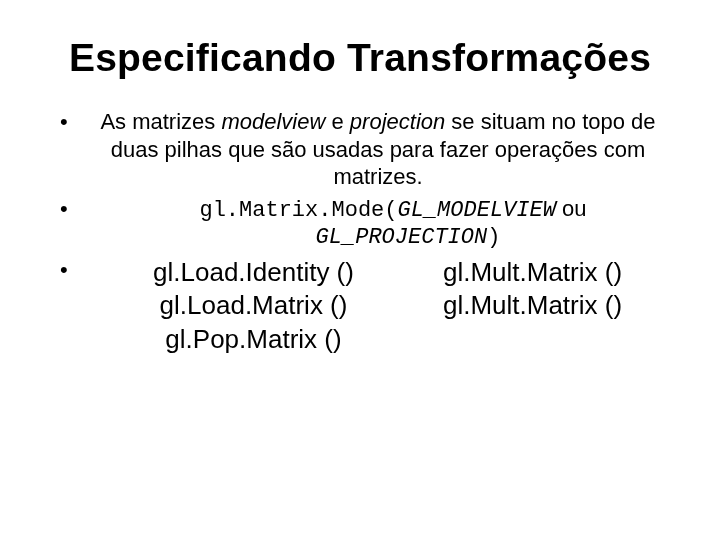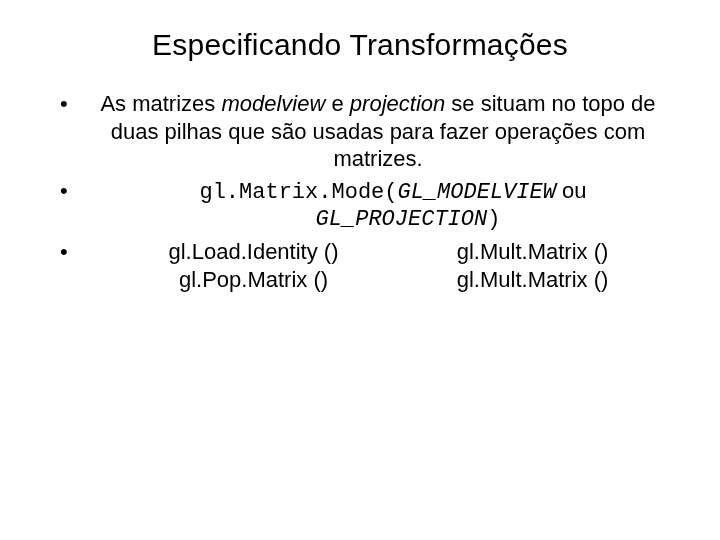--- a/index.html
+++ b/index.html
@@ -12,23 +12,23 @@
     color: #000000;
   }
   .slide {
     box-sizing: border-box;
     width: 720px;
     height: 540px;
     padding: 28px 48px 40px 48px;
   }
   .title {
     text-align: center;
-    font-size: 30px;
-    font-weight: 400;
-    margin: 0 0 28px 0;
+    font-size: 39px;
+    font-weight: 700;
+    margin: 8px 0 28px 0;
     letter-spacing: 0.2px;
   }
   ul.bullets {
     list-style: none;
     margin: 0;
     padding: 0 0 0 6px;
     font-size: 22px;
     line-height: 1.25;
     text-align: center;
   }
@@ -58,21 +58,21 @@
     margin-top: 7px;
   }
   .two-col {
     display: flex;
     padding-left: 30px;
   }
   .col {
     flex: 1;
   }
   .fn {
-    font-size: 22px;
+    font-size: 26px;
     line-height: 1.3;
     white-space: nowrap;
   }
   em.it {
     font-style: italic;
   }
 </style>
 </head>
 <body>
 
@@ -92,20 +92,21 @@
       </span>
       <span class="sub code" style="padding-left:60px;">
         <em class="it">GL_PROJECTION</em><span>)</span>
       </span>
     </li>
 
     <li>
       <div class="two-col">
         <div class="col">
           <div class="fn">gl.Load.Identity ()</div>
+          <div class="fn">gl.Load.Matrix ()</div>
           <div class="fn">gl.Pop.Matrix ()</div>
         </div>
         <div class="col">
           <div class="fn">gl.Mult.Matrix ()</div>
           <div class="fn">gl.Mult.Matrix ()</div>
         </div>
       </div>
     </li>
 
   </ul>

